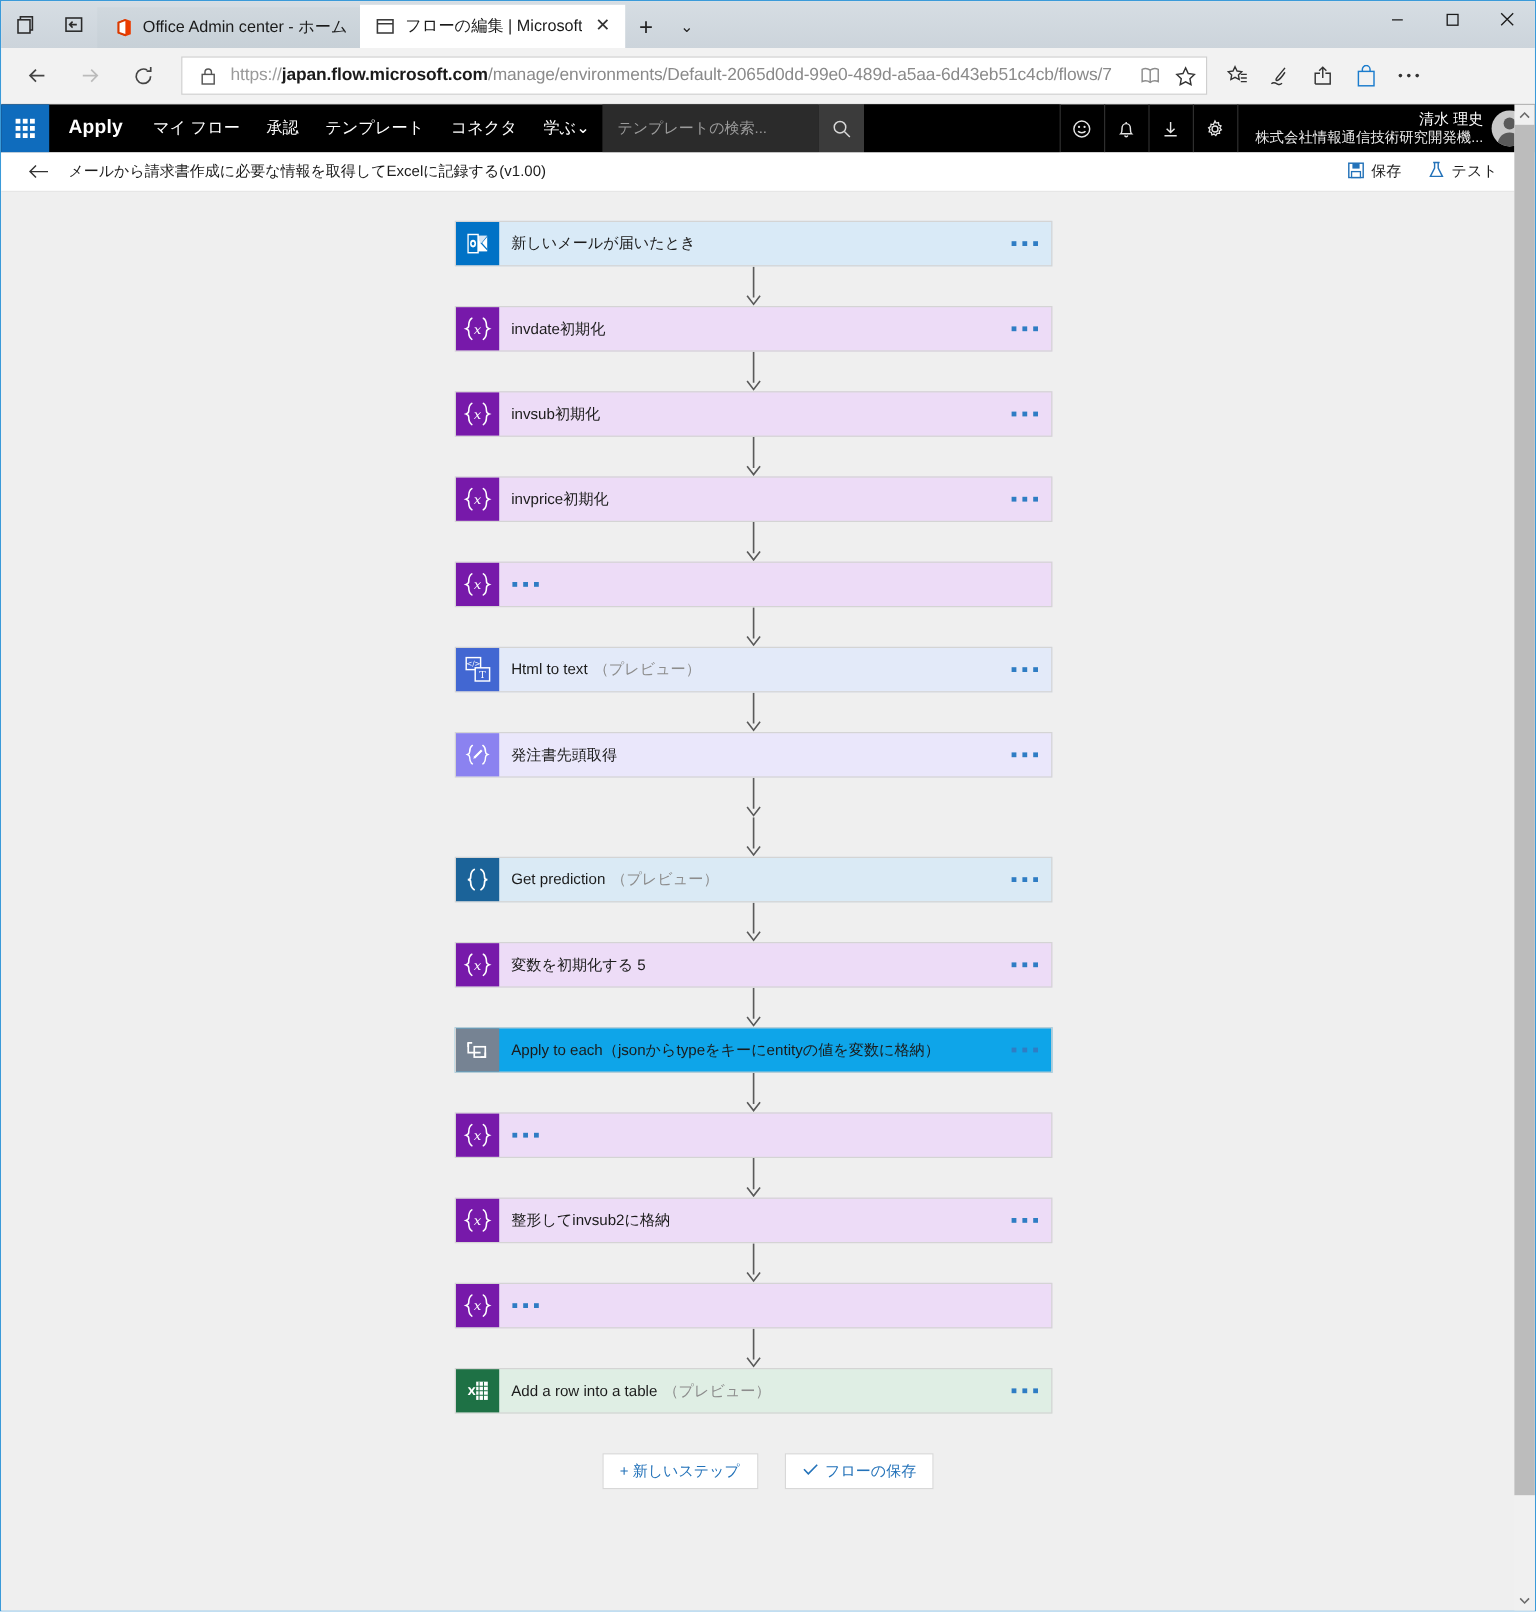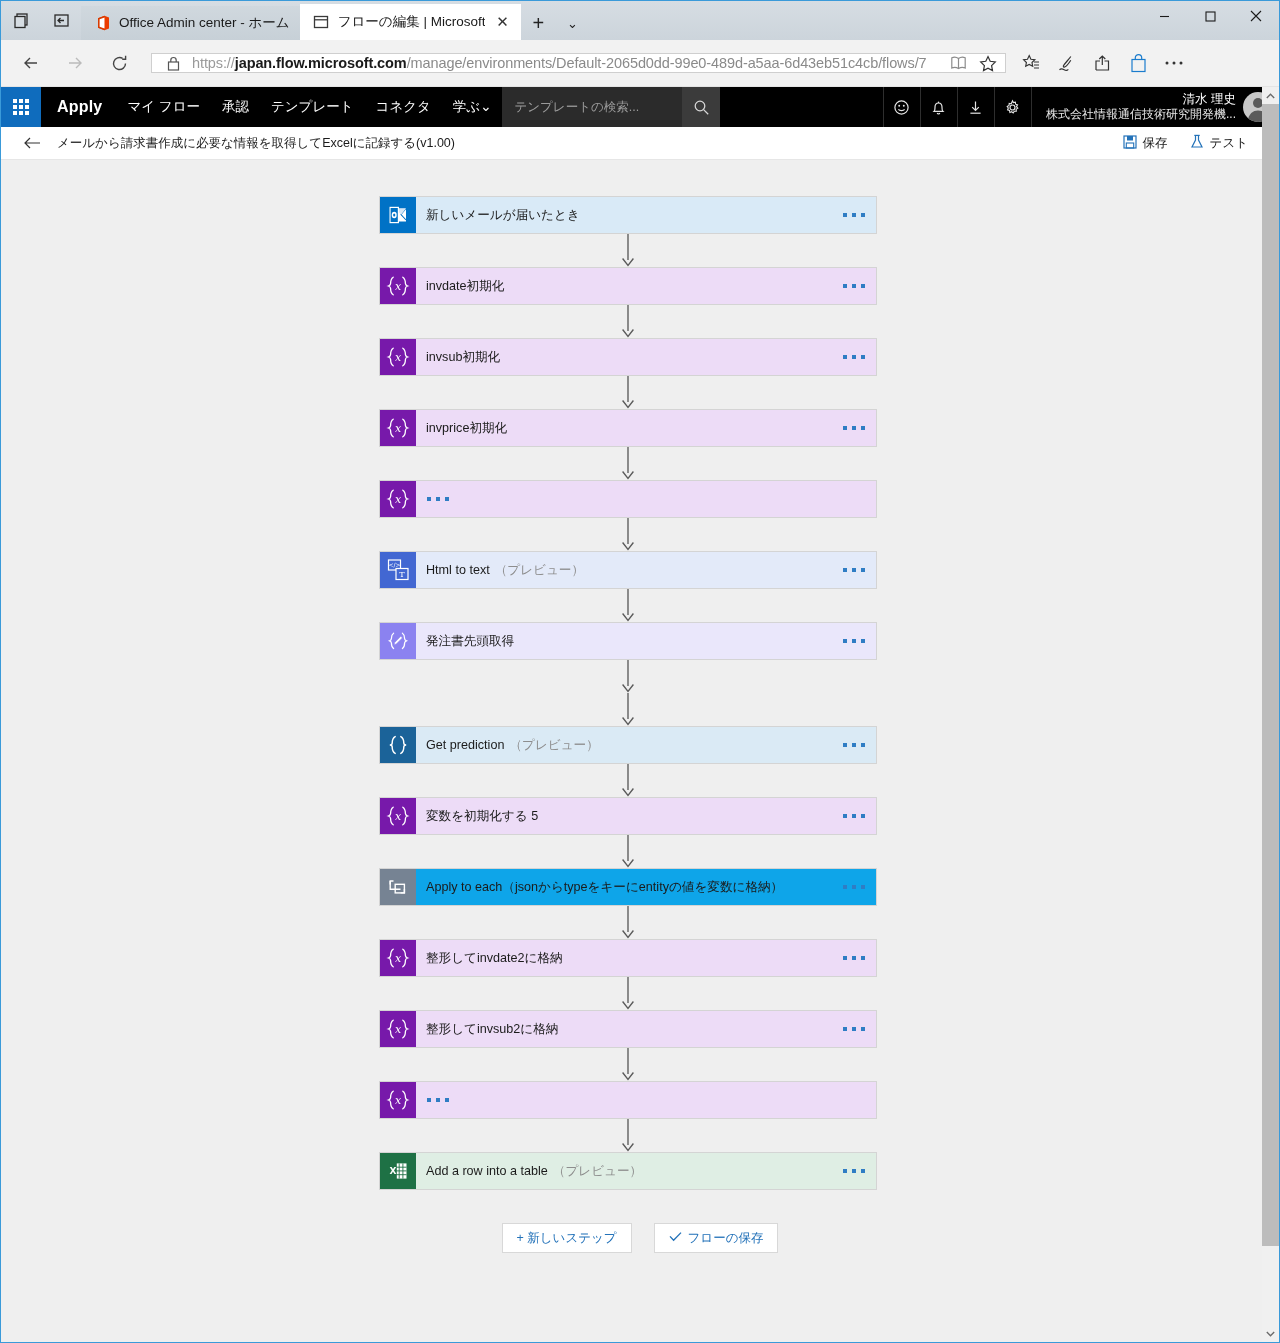--- a/index.html
+++ b/index.html
@@ -48,21 +48,21 @@
   .win-btn { width:46px; height:30px; display:flex;align-items:center;justify-content:center; color:#1b1b1b; }
 
   
   #addr-bar {
     height:47px; background:#f2f2f2; display:flex; align-items:center; gap:0;
     padding:0 8px; flex: 0 0 47px; border-bottom:1px solid #e4e4e4;
   }
   .nav-btn { width:44px; height:38px; display:flex; align-items:center; justify-content:center; color:#5a5a5a; }
   .nav-btn.disabled { color:#b9b9b9; }
   #url-box {
-    flex:1; height:20px; background:#fff; border:1px solid #cfcfcf;
+    flex:1; height:32px; background:#fff; border:1px solid #cfcfcf;
     display:flex; align-items:center; padding:0 6px 0 10px; gap:8px;
     margin: 0 6px 0 10px; max-width:855px;
   }
   #url-text { flex:1; font-size:14.5px; color:#9a9a9a; white-space:nowrap; overflow:hidden; letter-spacing:-0.1px;}
   #url-text b { color:#1a1a1a; font-weight:700; }
   #url-text .u-rest { color:#8a8a8a; }
   .url-icon { width:22px;height:22px; display:flex;align-items:center;justify-content:center;color:#555;}
   .tool-icon { width:36px;height:38px; display:flex;align-items:center;justify-content:center;color:#333;}
 
   
@@ -93,21 +93,21 @@
     height:33px; background:#fff; display:flex;align-items:center; flex:0 0 33px;
     border-bottom:1px solid #e6e6e6; padding:0 10px 0 22px;
   }
   #back-arrow { width:28px; display:flex;align-items:center; color:#333; }
   #flow-title { font-size:12.5px; color:#1b1b1b; padding-left:6px;}
   #cmd-right { margin-left:auto; display:flex; align-items:center; gap:4px; padding-right:12px;}
   .cmd-btn { display:flex;align-items:center; gap:6px; padding:3px 9px; font-size:12.5px; color:#1b1b1b; }
 
   
   #canvas { flex:1; background:#efefef; position:relative; overflow:hidden; padding-top:24px;}
-  #flow-col { width:498px; margin:12px auto; position:relative; left:-12px;}
+  #flow-col { width:498px; margin:0 auto; position:relative; left:-12px;}
 
   .step {
     height:38px; display:flex; align-items:stretch; border:1px solid #d4d4d4; position:relative;
   }
   .step-icon { width:36px; flex:0 0 36px; display:flex;align-items:center;justify-content:center; }
   .step-label { flex:1; display:flex; align-items:center; padding-left:10px; font-size:12.6px; color:#1b1b1b; white-space:nowrap; overflow:hidden;}
   .step-label .preview { color:#8d8d8d; padding-left:5px;}
   .step-menu { width:44px; flex:0 0 44px; display:flex;align-items:center;justify-content:center; gap:5px;}
   .step-menu i { width:4px;height:4px; background:#2f7dc4; display:block;}
 
@@ -612,23 +612,20 @@
             </svg>
           </div>
           <div class="step" style="background:#eddcf7">
             <div class="step-icon" style="background:#7719aa">
               <svg width="24" height="22" viewBox="0 0 24 22">
                 <path d="M7.2 2.2 C5 3.6 4.6 6.2 4.6 8.5 C4.6 9.6 3.6 10.6 2.4 11 C3.6 11.4 4.6 12.4 4.6 13.5 C4.6 15.8 5 18.4 7.2 19.8" fill="none" stroke="#fff" stroke-width="1.3" stroke-linecap="round"></path>
                 <path d="M16.8 2.2 C19 3.6 19.4 6.2 19.4 8.5 C19.4 9.6 20.4 10.6 21.6 11 C20.4 11.4 19.4 12.4 19.4 13.5 C19.4 15.8 19 18.4 16.8 19.8" fill="none" stroke="#fff" stroke-width="1.3" stroke-linecap="round"></path>
                 <text x="12" y="15" font-family="DejaVu Serif, serif" font-style="italic" font-size="11" fill="#fff" text-anchor="middle">x</text>
               </svg>
             </div>
-            <div class="step-label">
-              <span>整形してinvdate2に格納</span>
-            </div>
             <div class="step-menu">
               <i></i>
               <i></i>
               <i></i>
             </div>
           </div>
           <div class="connector">
             <svg width="16" height="33" viewBox="0 0 16 33">
               <path d="M8 0 V26" stroke="#5a5a5a" stroke-width="1.35"></path>
               <path d="M2.6 24.5 L8 31.5 L13.4 24.5" fill="none" stroke="#5a5a5a" stroke-width="1.35"></path>

